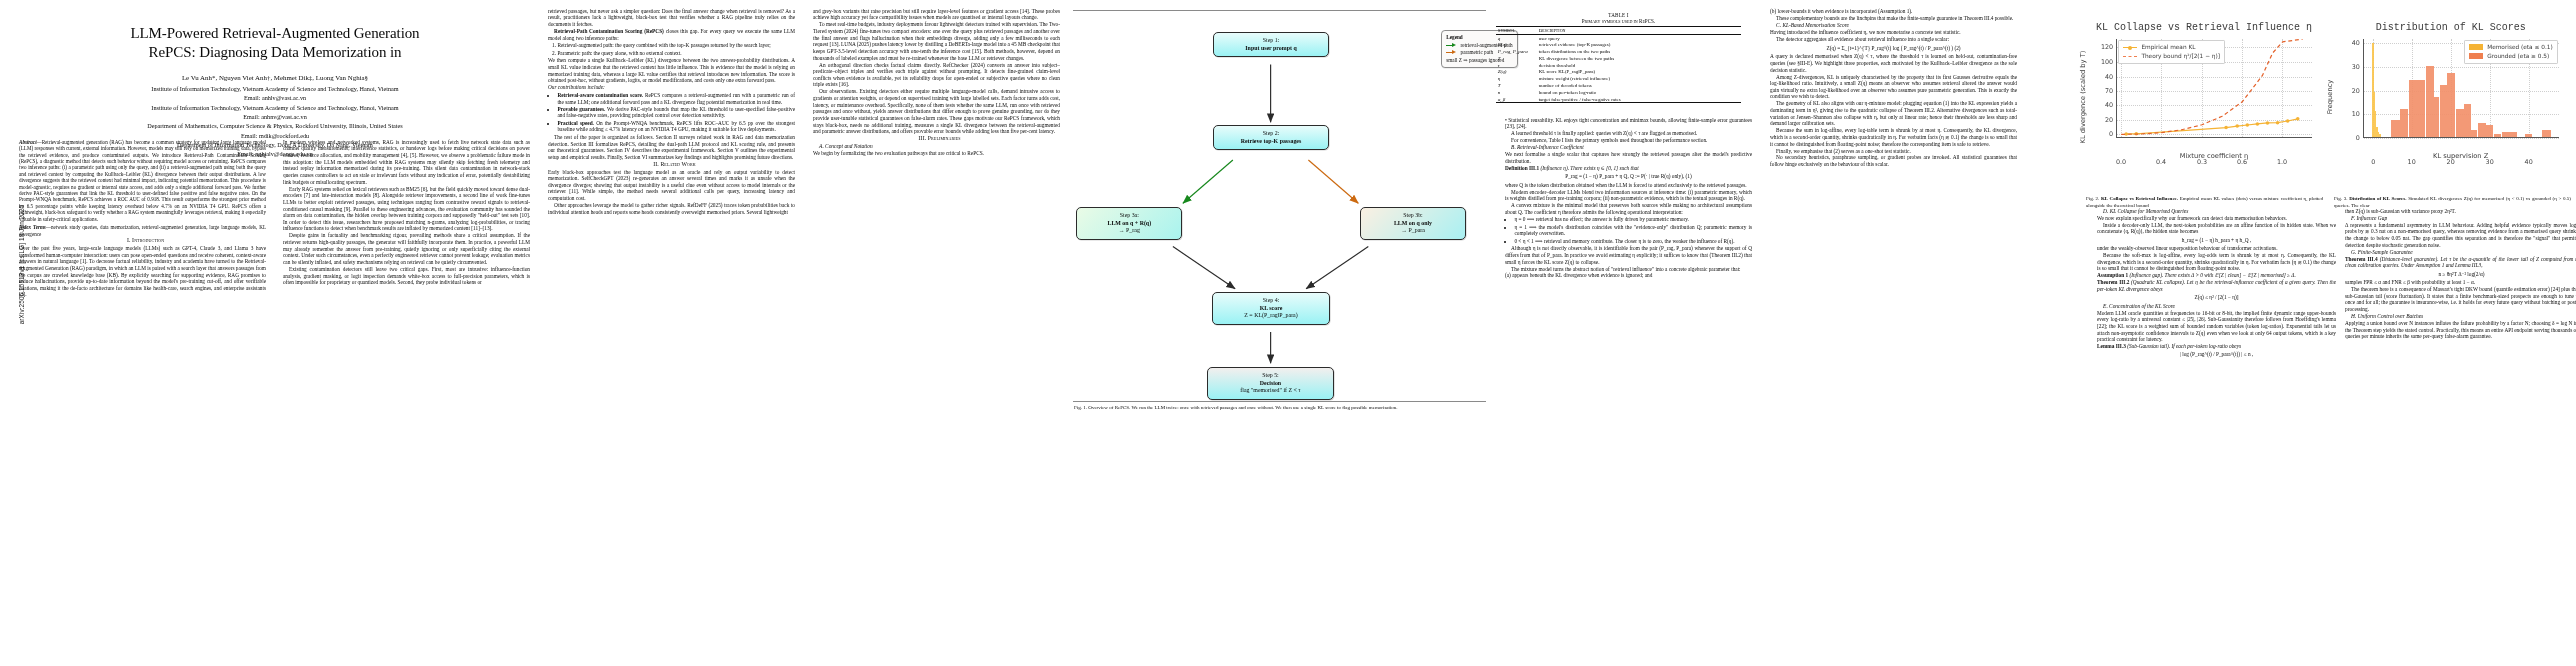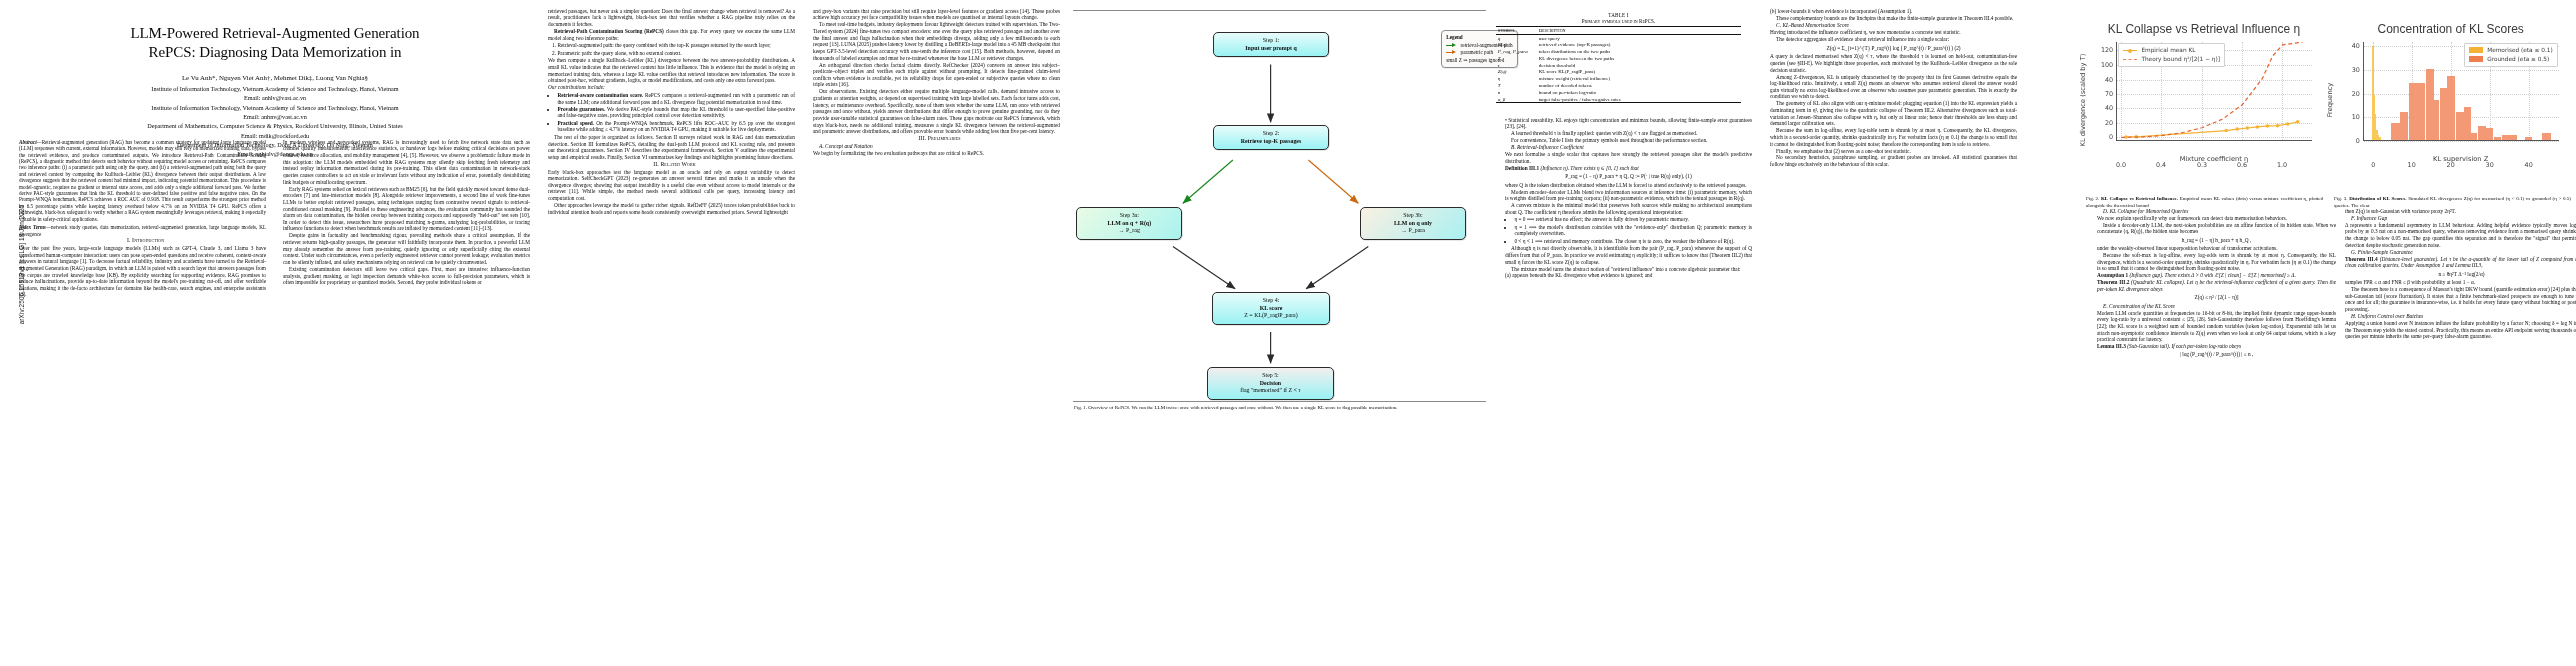--- a/index.html
+++ b/index.html
@@ -226,22 +226,22 @@
   .charts {
     position: absolute;
     left: 2084px; top: 14.5px;
     width: 487px; height: 183px;
     display: flex;
     gap: 6.7px;
   }
   .chart-box { position: relative; width: 240px; height: 167px; }
   .chart-title {
     text-align: center;
-    font-family: Liberation Sans, sans-serif;
-    font-size: 12px;
+    font-family: Liberation Mono, monospace;
+    font-size: 10px;
     color: #3a3a3a;
     margin: 7.8px 0 1.1px 0;
   }
   .plot {
     position: relative;
     width: 240px; height: 125px;
   }
   .axes {
     position: absolute;
     left: 32px; top: 4.4px;
@@ -652,21 +652,21 @@
               <circle cx="306.63917525773195" cy="147.46715328467153" r="3.2" fill="#f5b335"></circle>
               <circle cx="324.7835051546392" cy="143.56934306569343" r="3.2" fill="#f5b335"></circle>
               <polyline points="7.257731958762887,171.5036496350365 43.54639175257733,170.7890510948905 79.83505154639175,168.25547445255475 116.12371134020619,163.1883211678832 152.41237113402065,154.22335766423356 188.70103092783503,139.02189781021897 224.9896907216495,113.03649635036497 261.2783505154639,65.48321167883213 279.42268041237116,25.335766423357654 297.5670103092784,5.197080291970792 315.7113402061856,2.598540145985396 326.59793814432993,1.299270072992698 333.8556701030928,0" fill="none" stroke="#e4622b" stroke-width="2.2" stroke-dasharray="7,5"></polyline>
             </svg>
           </div>
         <div class="xlabel">Mixture coefficient η</div>
       </div>
     </div>
 
     <div class="chart-box">
-      <div class="chart-title">Concentration of KL Scores</div>
+      <div class="chart-title">Distribution of KL Scores</div>
       <div class="plot">
         <div class="ylabel">Frequency</div>
         <div class="axes" id="ax2">
           <div class="chart-legend" style="right:1.1px;top:1.1px;">
             <div class="cl-row c-amber">
               <span class="swatch-box"></span>
               <span style="color:#3a3a3a">Memorised (eta ≤ 0.1)</span>
             </div>
             <div class="cl-row c-coral">
               <span class="swatch-box"></span>

